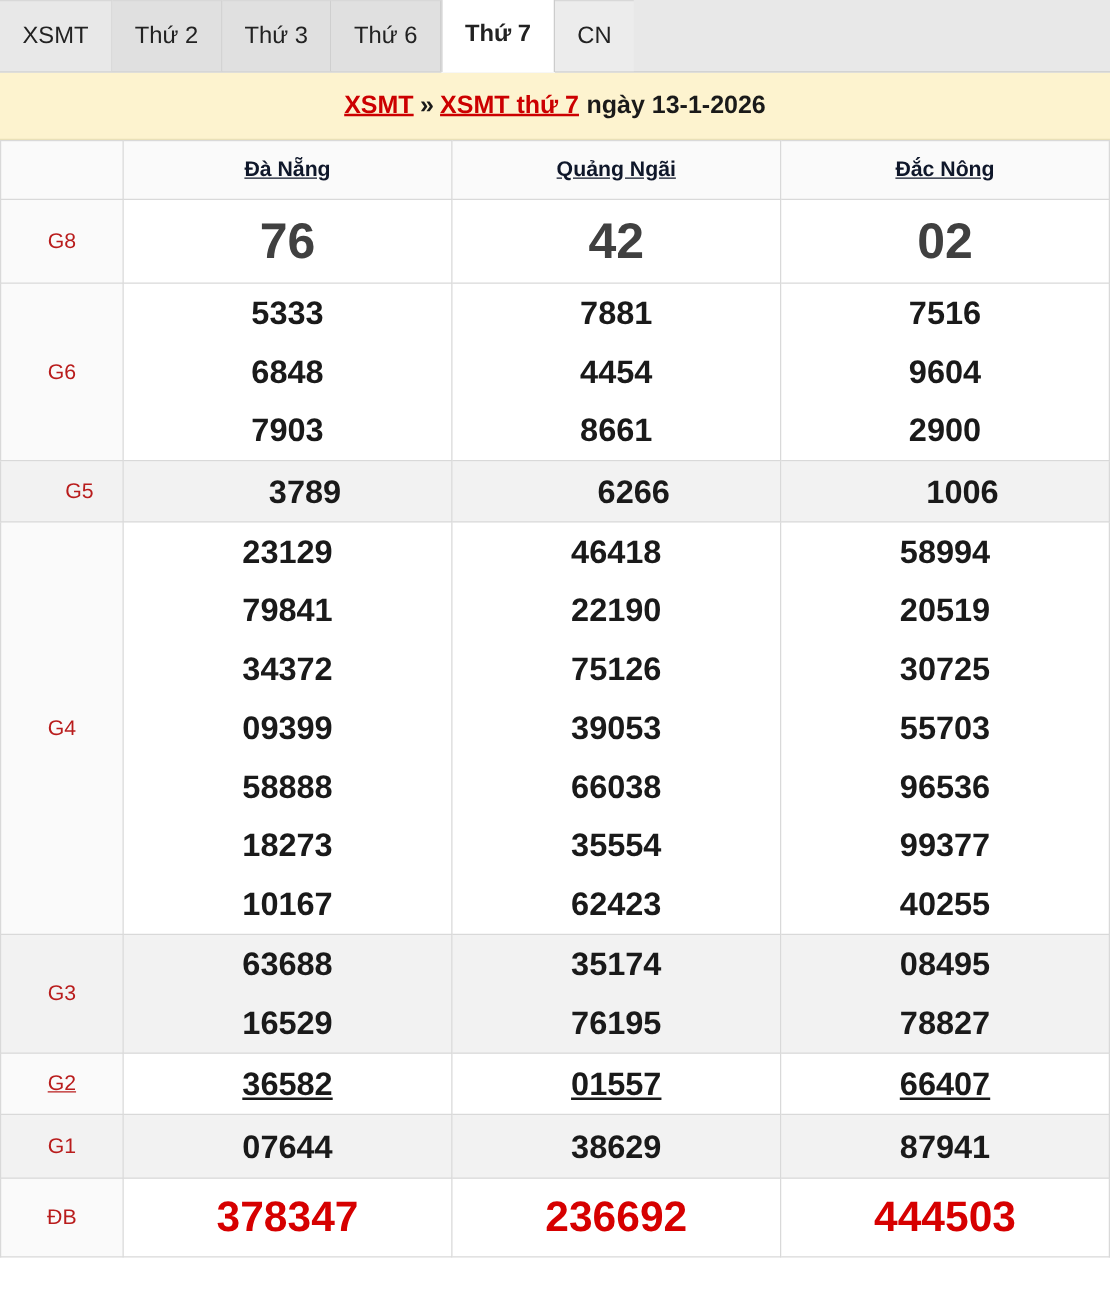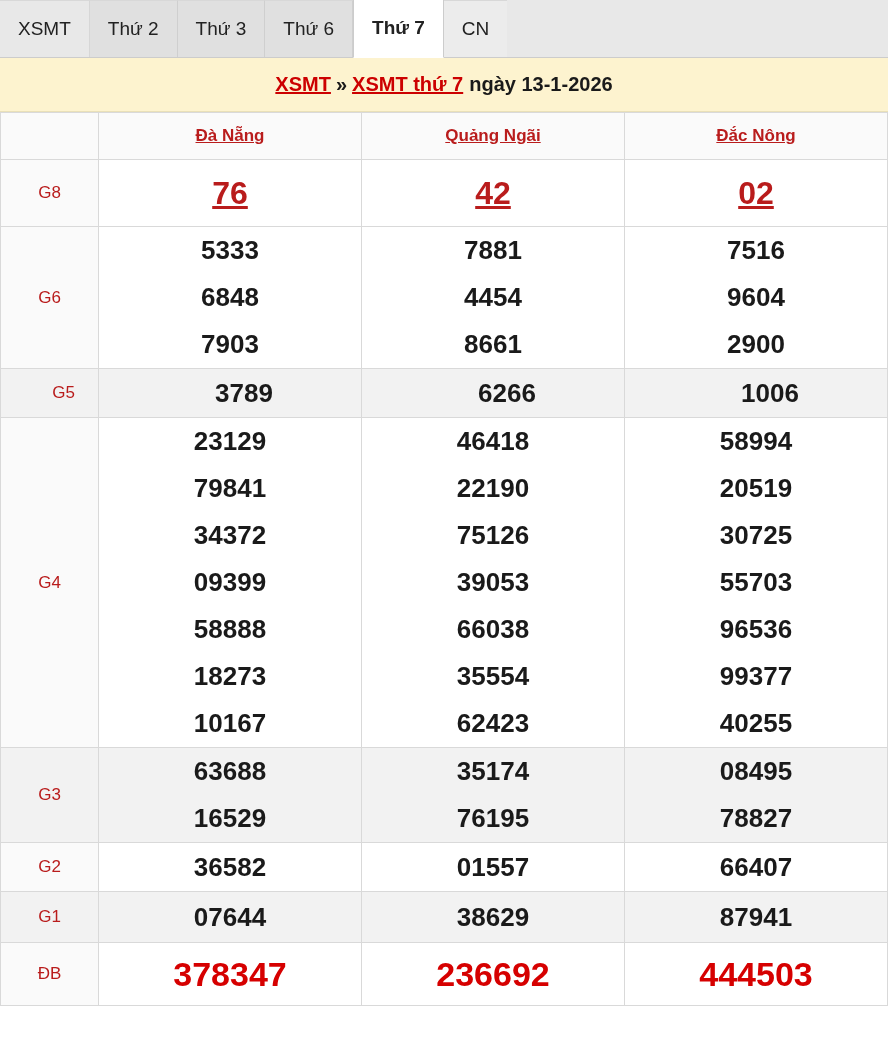--- a/index.html
+++ b/index.html
@@ -105,21 +105,21 @@
     vertical-align: middle;
     padding: 0;
   }
   thead th {
     height: 46px;
     background: #fafafa;
     font-size: 17px;
   }
   thead th.blank { background: #fafafa; }
   thead th a {
-    color: #b91c1c;
+    color: #0f172a;
     text-decoration: underline;
     font-weight: bold;
     font-size: 17px;
   }
 
   td.label {
     font-size: 17px;
     font-weight: normal;
     color: #b91c1c;
     background: #fafafa;
@@ -130,36 +130,35 @@
     font-size: 26px;
     font-weight: bold;
     color: #1a1a1a;
     line-height: 47px;
     background: #ffffff;
     padding: 4px 0;
   }
   td.nums .n { display: block; }
 
   td.big {
-    font-size: 32px;
-    font-weight: bold;
-    color: #b91c1c;
+    font-size: 40px;
+    font-weight: bold;
+    color: #404040;
     line-height: 46px;
-    text-decoration: underline;
   }
   td.db {
     font-size: 34px;
     font-weight: bold;
     color: #d60000;
     line-height: 50px;
   }
   tr.row-g8 td { height: 66px; }
   tr.row-g7 td { height: 50px; }
   tr.row-g5 td { height: 48px; padding-left: 28px; }
-  tr.row-g2 td { height: 48px; }
+  tr.row-g2 td { height: 48px; text-decoration: underline; }
   tr.row-g1 td { height: 50px; }
   tr.row-db td { height: 62px; }
 </style>
 </head>
 <body>
 
 <div class="tabbar">
   <div class="tab first">
       <span>XSMT</span>
     </div>

